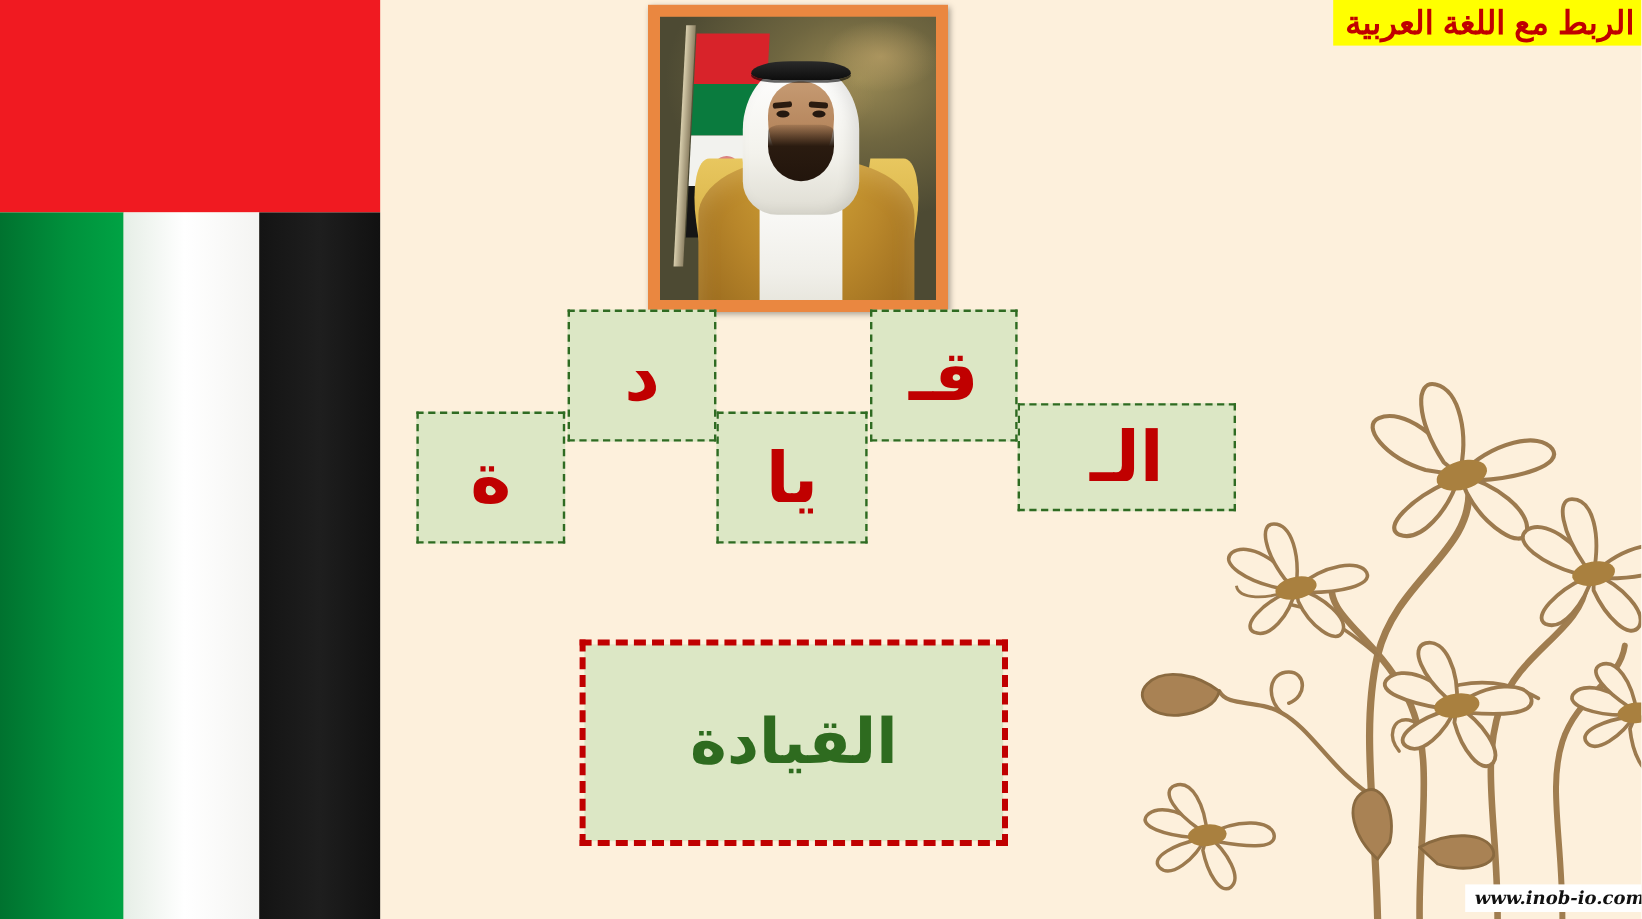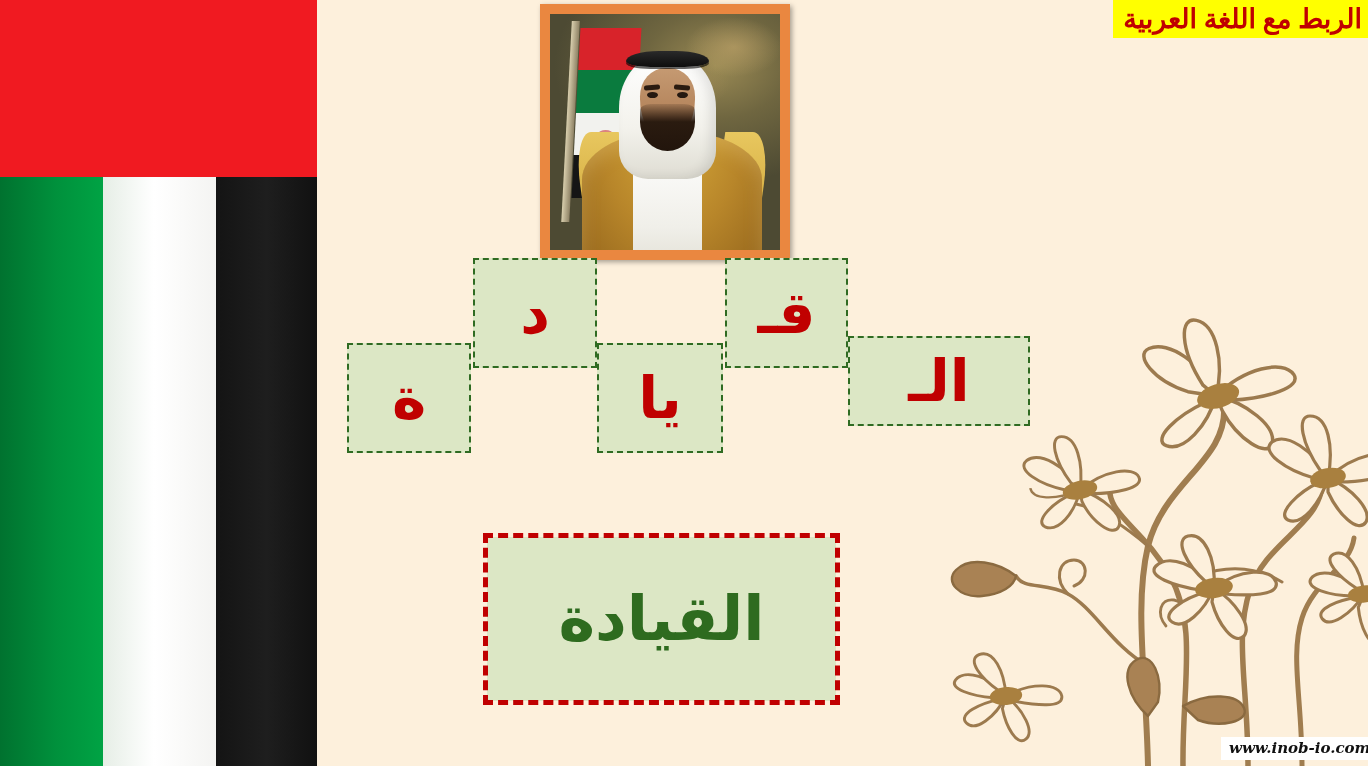--- a/index.html
+++ b/index.html
@@ -54,21 +54,21 @@
     right: 0;
     top: 0;
     background: #ffff00;
     color: #c00000;
     font-weight: bold;
     font-size: 27px;
     line-height: 38px;
     padding: 0 6px 0 10px;
     white-space: nowrap;
     direction: rtl;
-    font-family: Liberation Serif, serif;
+    font-family: Liberation Sans, sans-serif;
   }
 
   
   .portrait-frame {
     position: absolute;
     left: 540px;
     top: 4px;
     width: 250px;
     height: 256px;
     background: #ea8740;
@@ -199,21 +199,21 @@
     content: "";
     position: absolute;
     inset: -4px;
     border: 5px dashed #c00000;
     border-style: dashed;
     pointer-events: none;
   }
   .answer-text {
     color: #2e6b1f;
     font-weight: bold;
-    font-size: 62px;
+    font-size: 52px;
     line-height: 1;
     letter-spacing: 1px;
     position: relative;
     z-index: 1;
     font-family: "DejaVu Sans", "Liberation Sans", sans-serif;
   }
 
   
   .floral {
     position: absolute;

